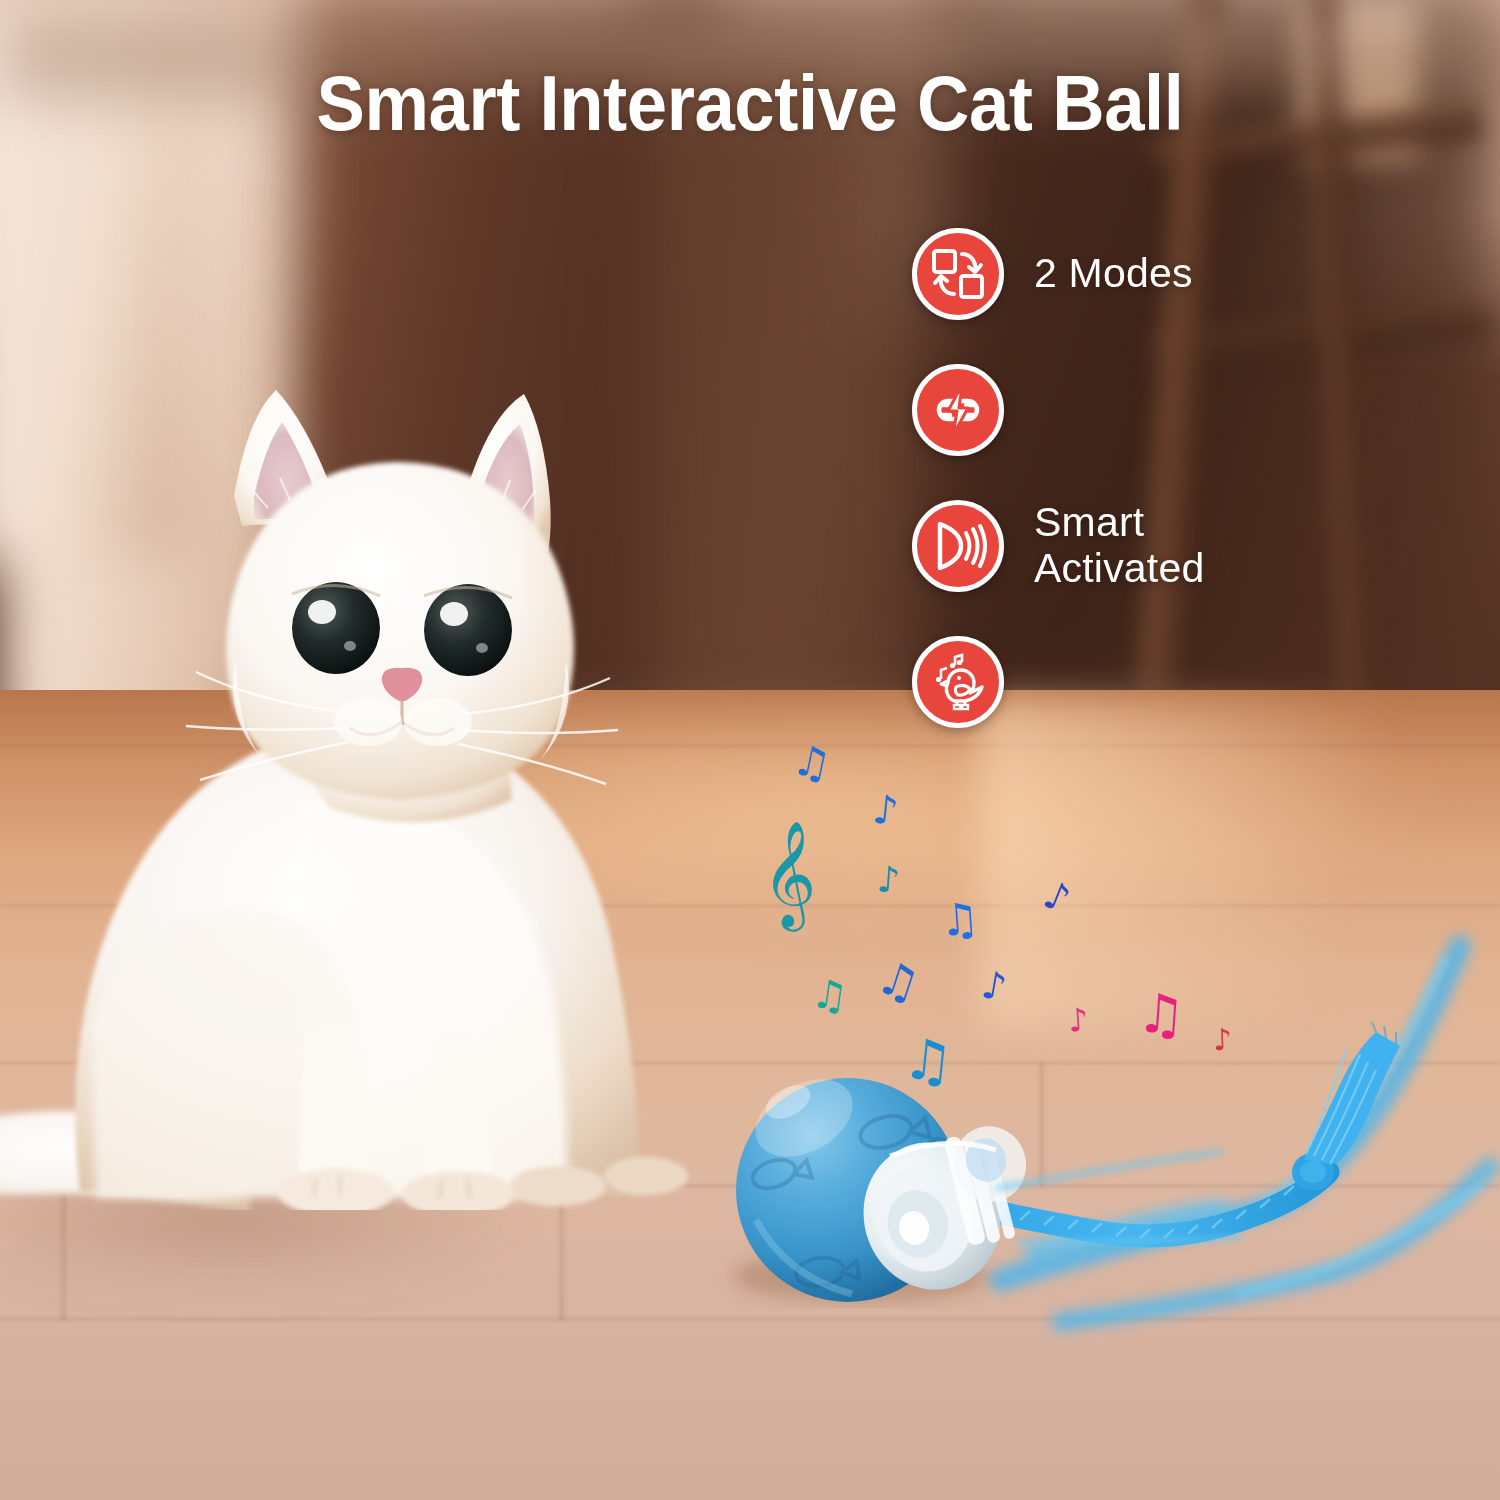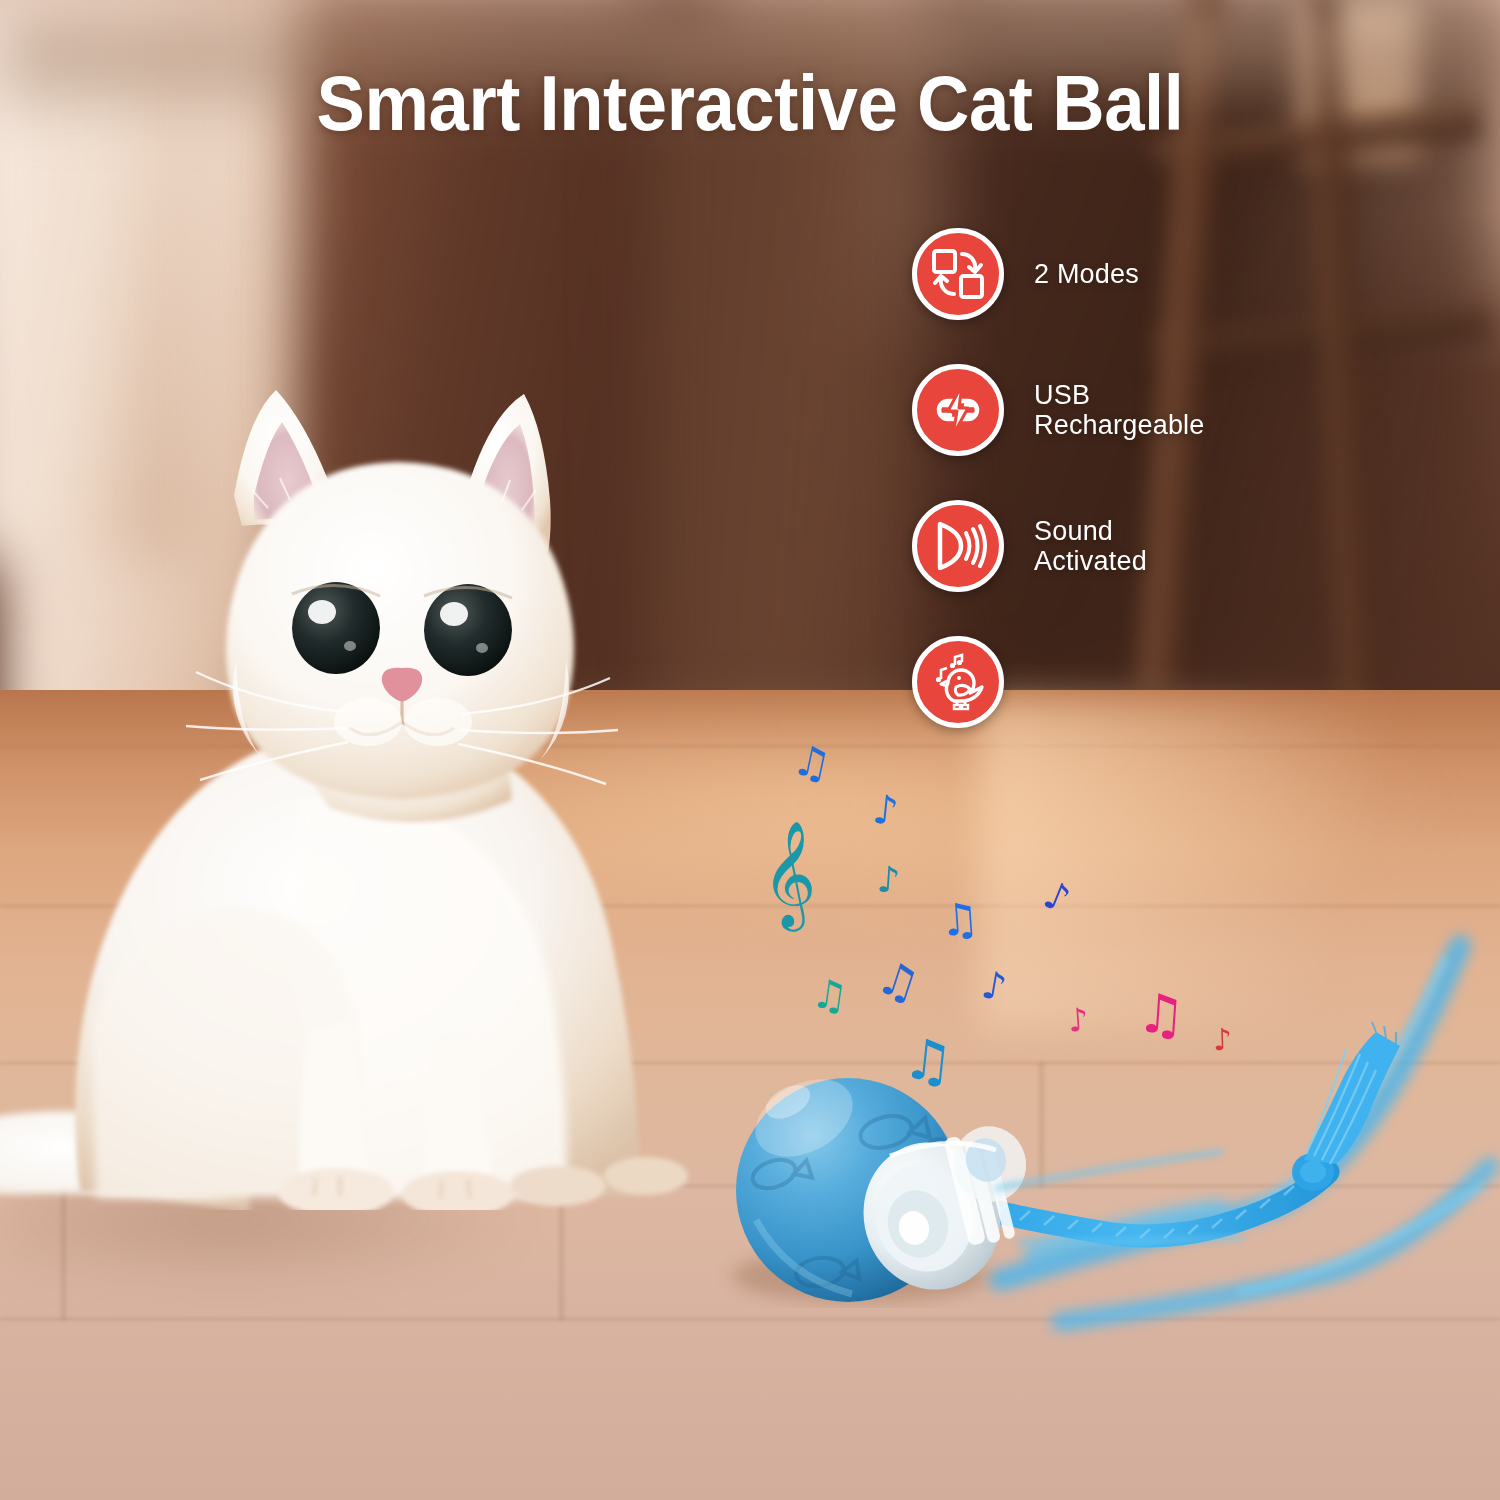--- a/index.html
+++ b/index.html
@@ -162,21 +162,21 @@
     width:92px; height:92px; flex:0 0 92px;
     border-radius:50%;
     background:#e8453c;
     border:5px solid #ffffff;
     display:flex; align-items:center; justify-content:center;
     box-shadow:0 3px 12px rgba(0,0,0,.32);
   }
   .badge svg{ display:block; }
   .feature-label{
     color:#ffffff;
-    font-size:27px;
+    font-size:41px;
     line-height:1.12;
     font-weight:400;
     letter-spacing:.2px;
     white-space:pre-line;
     text-shadow:0 2px 7px rgba(40,20,12,.5);
   }
 
   
   .notes{ position:absolute; left:0; top:0; width:1500px; height:1500px; pointer-events:none; }
   .note{ position:absolute; }
@@ -496,34 +496,32 @@
       <div class="badge">
         <svg width="60" height="58" viewBox="0 0 60 58">
           <path d="M20 20 H40 A9 9 0 0 1 40 38 H20 A9 9 0 0 1 20 20 Z" fill="none" stroke="#fff" stroke-width="4.5"></path>
           <path d="M13 24 H22" stroke="#fff" stroke-width="4.5" stroke-linecap="round"></path>
           <path d="M13 34 H22" stroke="#fff" stroke-width="4.5" stroke-linecap="round"></path>
           <path d="M38 24 H47" stroke="#fff" stroke-width="4.5" stroke-linecap="round"></path>
           <path d="M38 34 H47" stroke="#fff" stroke-width="4.5" stroke-linecap="round"></path>
           <path d="M34 4 L20 30 H29 L25 54 L40 27 H31 Z" fill="#fff" stroke="#e8453c" stroke-width="3" stroke-linejoin="round"></path>
         </svg>
       </div>
-      <div class="feature-label">USB
-Rechargeable</div>
     </div>
 
     <div class="feature">
       <div class="badge">
         <svg width="60" height="56" viewBox="0 0 60 56">
           <path d="M12 6 L12 50 Q33 42 33 28 Q33 14 12 6 Z" fill="none" stroke="#fff" stroke-width="4.5" stroke-linejoin="round"></path>
           <path d="M38 15 Q45 28 38 41" fill="none" stroke="#fff" stroke-width="4" stroke-linecap="round"></path>
           <path d="M45 11 Q54 28 45 45" fill="none" stroke="#fff" stroke-width="4" stroke-linecap="round"></path>
           <path d="M52 8  Q62 28 52 48" fill="none" stroke="#fff" stroke-width="4" stroke-linecap="round"></path>
         </svg>
       </div>
-      <div class="feature-label">Sound
+      <div class="feature-label">Smart
 Activated</div>
     </div>
 
     <div class="feature">
       <div class="badge">
         <svg width="60" height="58" viewBox="0 0 60 58">
 
           <path d="M20 30 A13 13 0 0 1 46 30 Q46 36 42 40 L54 34 Q50 46 36 48 L26 48 A13 13 0 0 1 20 30 Z" fill="none" stroke="#fff" stroke-width="3.4" stroke-linejoin="round"></path>
 
           <path d="M28 34 Q36 30 42 36 Q38 43 30 42 Q26 39 28 34 Z" fill="none" stroke="#fff" stroke-width="3"></path>

